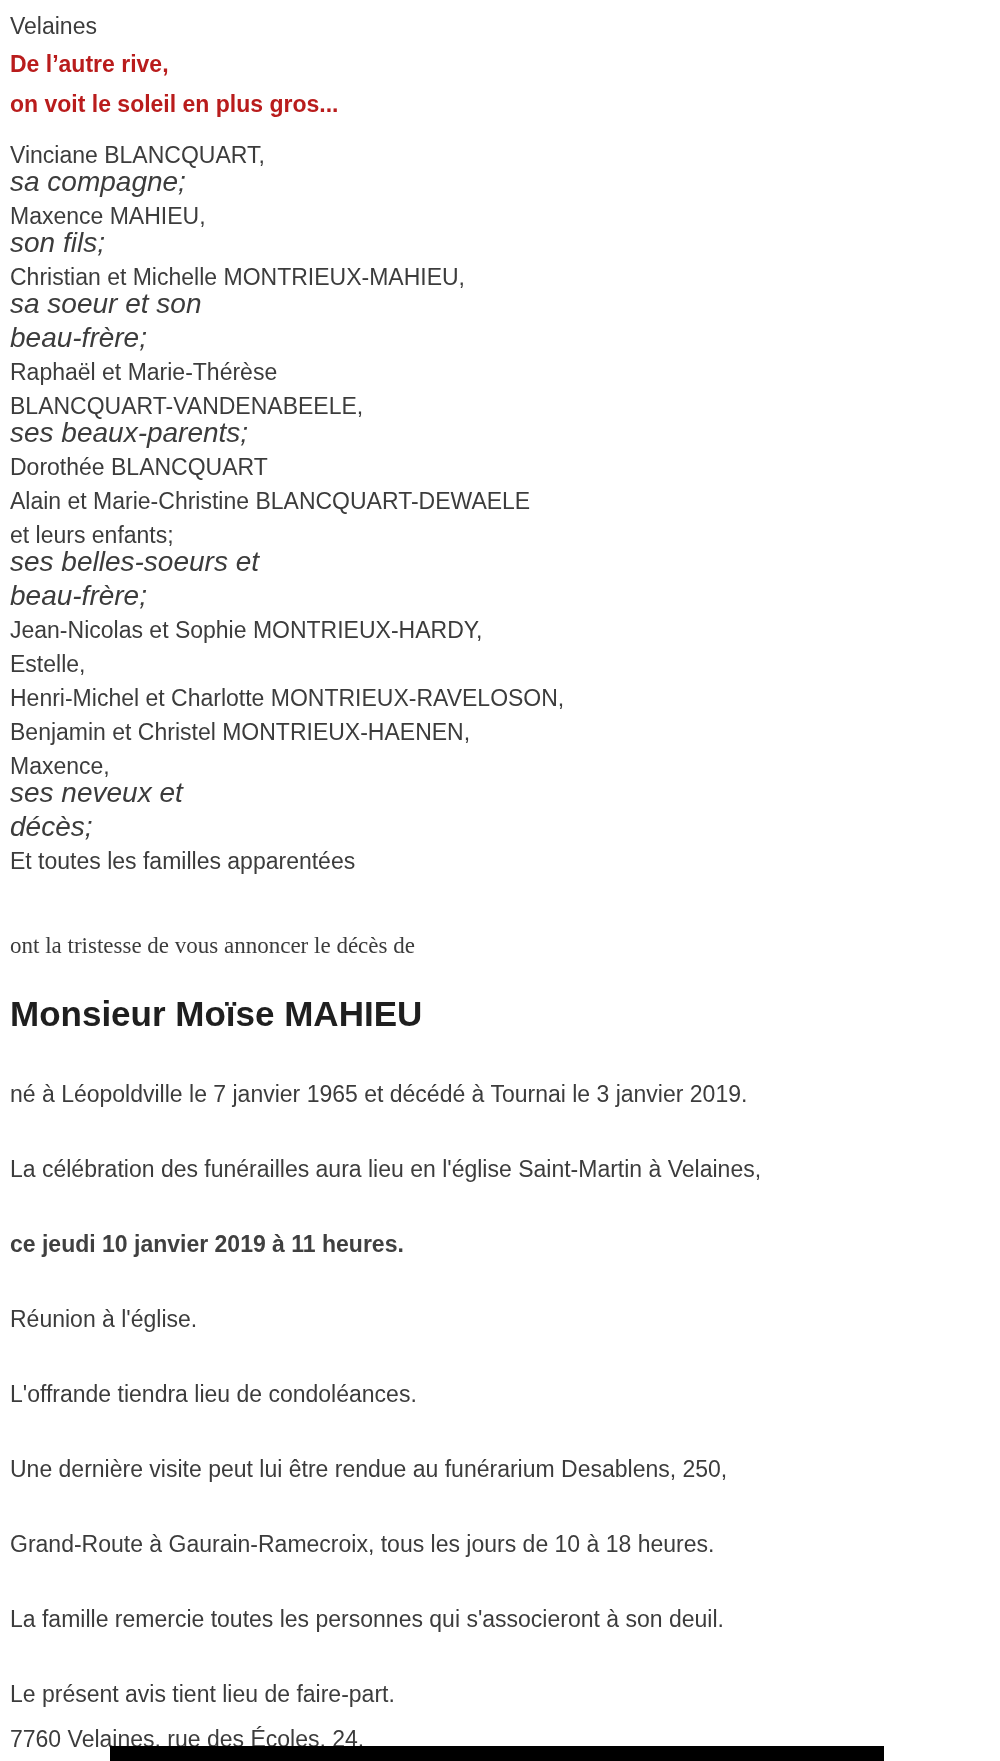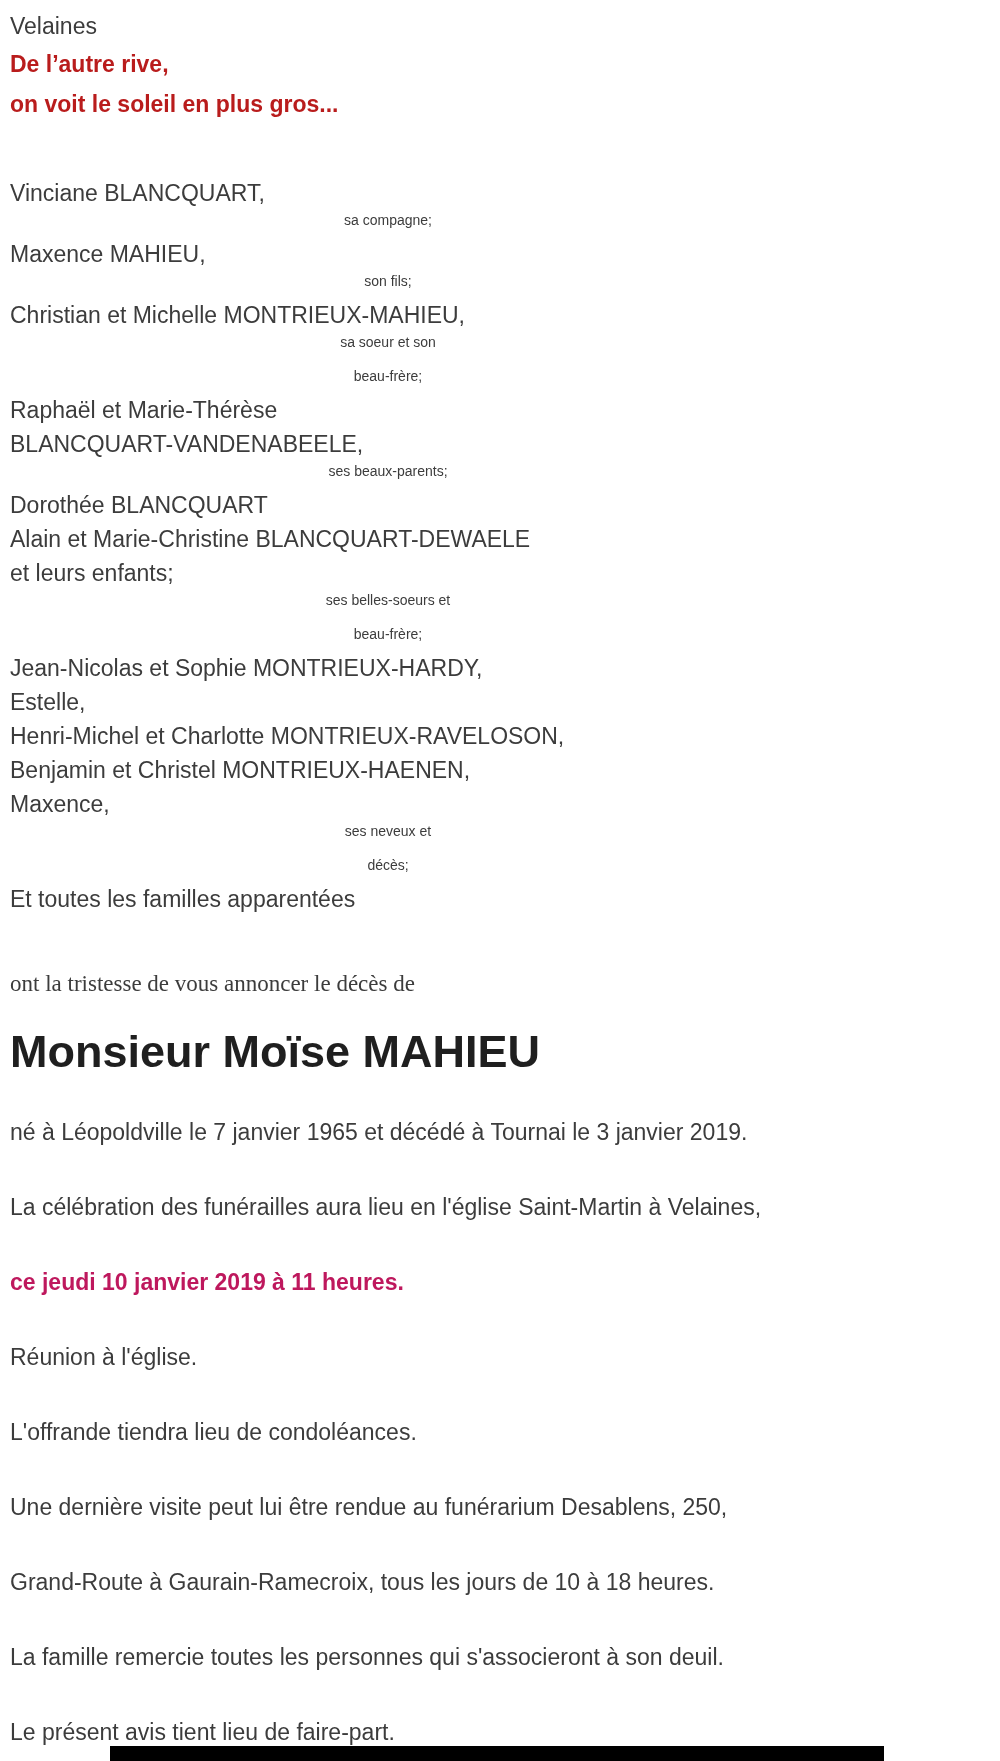--- a/index.html
+++ b/index.html
@@ -23,60 +23,61 @@
   }
   .place-line {
     line-height: 36px;
   }
   .epigraph-line {
     font-weight: 700;
     color: #b91c1c;
     line-height: 40px;
   }
   .family-block {
-    margin-top: 52px;
+    margin-top: 14px;
   }
   .name-line {
     line-height: 34px;
     white-space: nowrap;
   }
   .relation-line {
     line-height: 34px;
-    text-align: center;
-    font-size: 14px;
+    text-align: left;
+    font-style: italic;
+    font-size: 28px;
   }
   .name-line + .relation-line {
     margin-top: -7px;
   }
   .announce-line {
     margin-top: 50px;
     line-height: 35px;
     font-family: Liberation Serif, serif;
   }
   .deceased-heading {
     margin: 28px 0 0 0;
-    font-size: 45px;
+    font-size: 35px;
     line-height: 46px;
     font-weight: 700;
     color: #1f1f1f;
   }
   .details-section {
     margin-top: 38px;
   }
   .para {
     margin: 0 0 10px 0;
   }
   .detail-line {
     line-height: 35px;
     white-space: nowrap;
     margin-top: 40px;
   }
   .bold-line {
     font-weight: 700;
-    color: #be185d;
+    color: #404040;
   }
   .address-line {
     line-height: 35px;
     white-space: nowrap;
   }
   .bottom-bar {
     position: absolute;
     left: 110px;
     right: 0;
     bottom: 0;

